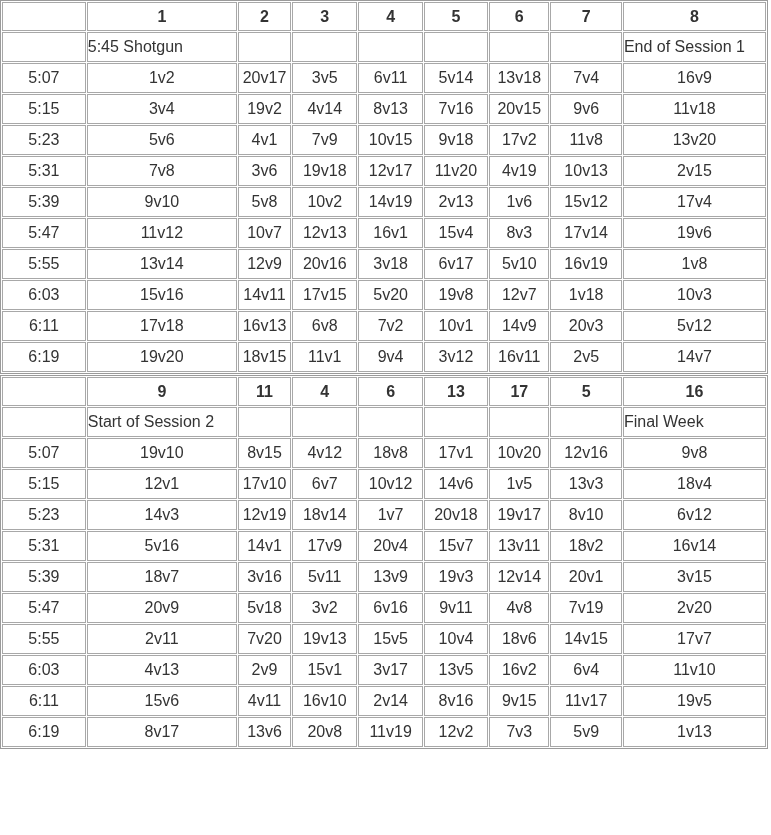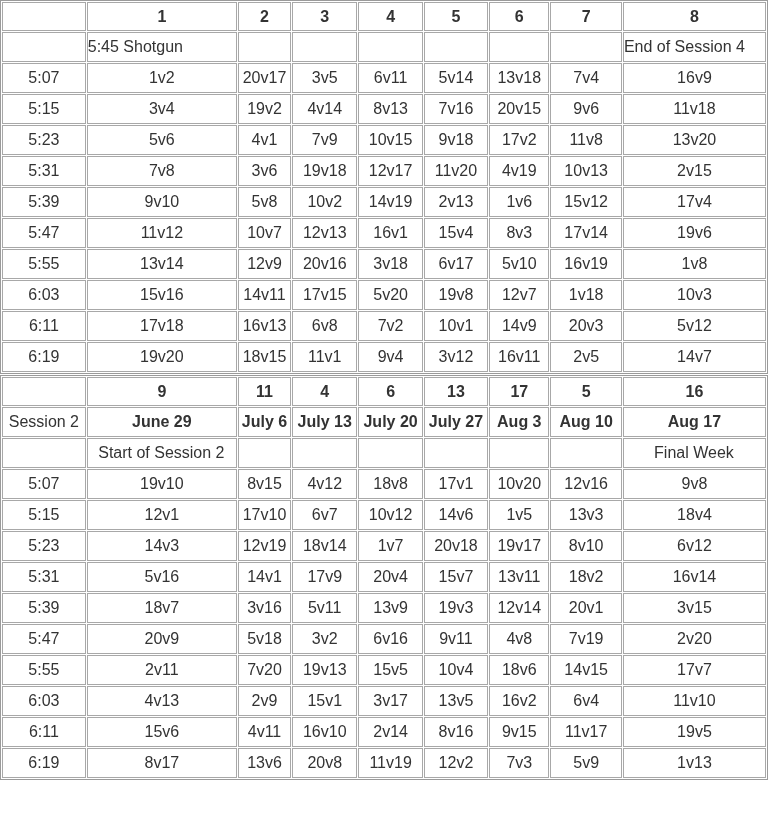--- a/index.html
+++ b/index.html
@@ -32,21 +32,21 @@
       padding: 0 1px;
       text-align: center;
       vertical-align: middle;
       white-space: nowrap;
       overflow: hidden;
       line-height: 18px;
     }
     .schedule tr.week-row td { height: 27px; }
     .schedule td.bold { font-weight: bold; }
     .schedule td.note { text-align: left; padding-left: 0; margin-left: 36px; }
-    .schedule td.note.center { text-align: center; }
+    .schedule td.note.center { }
     col.c0 { width: 82px; }
     col.c1 { width: 147px; }
     col.c2 { width: 52px; }
     col.c3 { width: 64px; }
     col.c4 { width: 63px; }
     col.c5 { width: 63px; }
     col.c6 { width: 59px; }
     col.c7 { width: 70px; }
     col.c8 { width: 140px; }
   </style>
@@ -80,21 +80,21 @@
         </tr>
         <tr>
           <td></td>
           <td class="note">5:45 Shotgun</td>
           <td class="note"></td>
           <td class="note"></td>
           <td class="note"></td>
           <td class="note"></td>
           <td class="note"></td>
           <td class="note"></td>
-          <td class="note">End of Session 4</td>
+          <td class="note">End of Session 1</td>
         </tr>
         <tr>
           <td>5:07</td>
           <td>1v2</td>
           <td>20v17</td>
           <td>3v5</td>
           <td>6v11</td>
           <td>5v14</td>
           <td>13v18</td>
           <td>7v4</td>
@@ -219,31 +219,20 @@
           <td class="bold">9</td>
           <td class="bold">11</td>
           <td class="bold">4</td>
           <td class="bold">6</td>
           <td class="bold">13</td>
           <td class="bold">17</td>
           <td class="bold">5</td>
           <td class="bold">16</td>
         </tr>
         <tr>
-          <td>Session 2</td>
-          <td class="bold">June 29</td>
-          <td class="bold">July 6</td>
-          <td class="bold">July 13</td>
-          <td class="bold">July 20</td>
-          <td class="bold">July 27</td>
-          <td class="bold">Aug 3</td>
-          <td class="bold">Aug 10</td>
-          <td class="bold">Aug 17</td>
-        </tr>
-        <tr>
           <td></td>
           <td class="note center">Start of Session 2</td>
           <td class="note center"></td>
           <td class="note center"></td>
           <td class="note center"></td>
           <td class="note center"></td>
           <td class="note center"></td>
           <td class="note center"></td>
           <td class="note center">Final Week</td>
         </tr>

